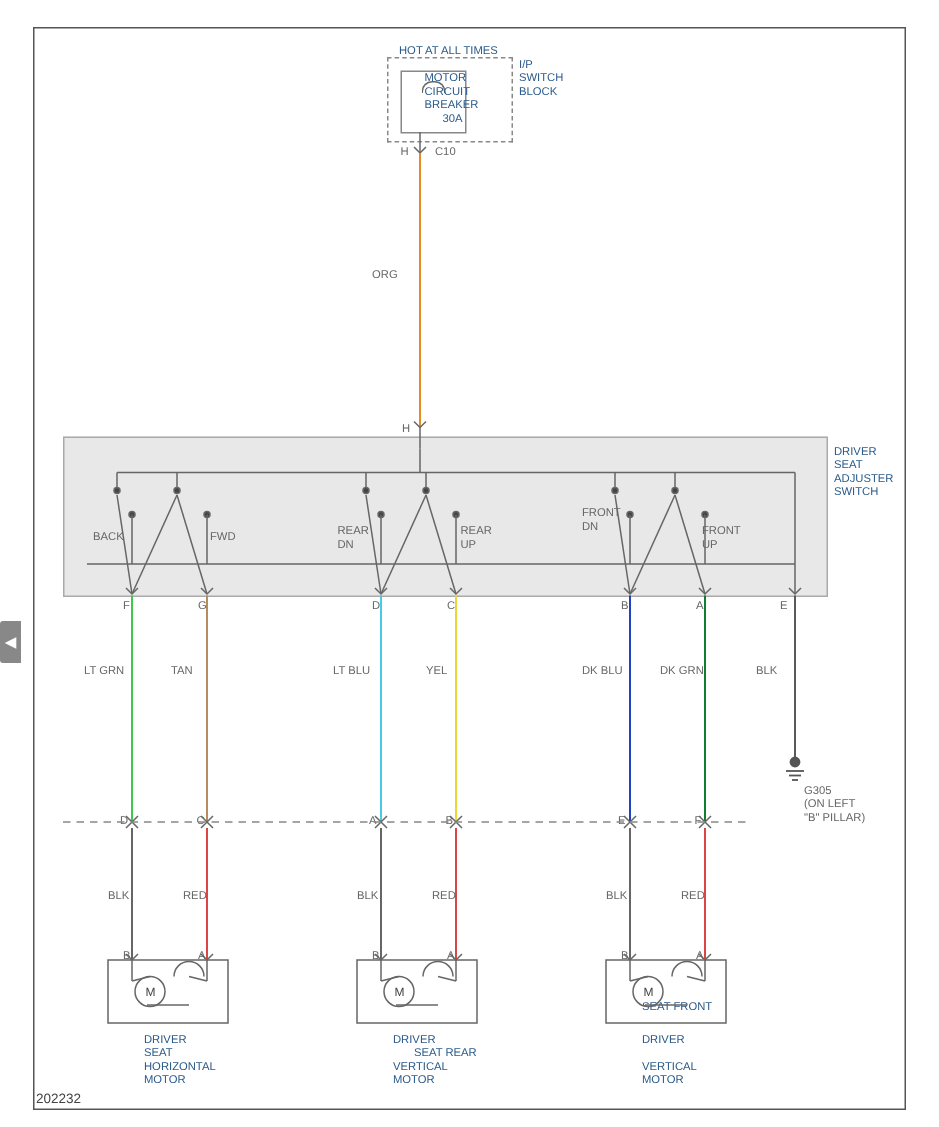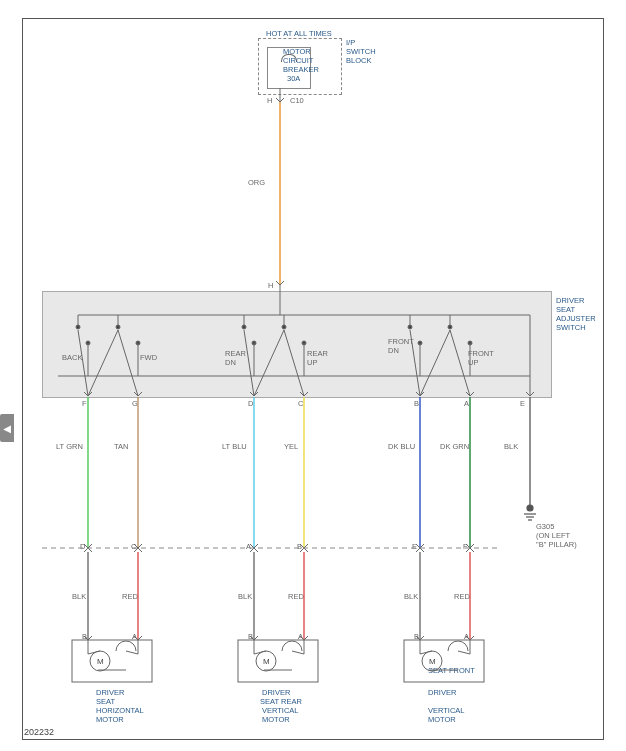--- a/index.html
+++ b/index.html
@@ -100,21 +100,21 @@
 
   <div class="label" style="left:266px; top:29px;">HOT AT ALL TIMES</div>
   <div class="breaker-box">
     <div class="breaker-inner">
       <div class="small-arc" style="left:13px; top:6px;"></div>
     </div>
   </div>
   <div class="label" style="left:283px; top:47px;">MOTOR</div>
   <div class="label" style="left:283px; top:56px;">CIRCUIT</div>
   <div class="label" style="left:283px; top:65px;">BREAKER</div>
-  <div class="label" style="left:287px; top:74px;">30A</div>
+  <div class="label" style="left:267px; top:74px;padding-left:28px;">30A</div>
   <div class="label" style="left:346px; top:38px;">I/P</div>
   <div class="label" style="left:346px; top:47px;">SWITCH</div>
   <div class="label" style="left:346px; top:56px;">BLOCK</div>
   <div class="label gray" style="left:267px; top:96px;">H</div>
   <div class="label gray" style="left:290px; top:96px;">C10</div>
   <div class="label gray" style="left:248px; top:178px;">ORG</div>
   <div class="label gray" style="left:268px; top:281px;">H</div>
 
   <div class="switch-box"></div>
   <div class="label" style="left:556px; top:296px;">DRIVER</div>
@@ -173,21 +173,21 @@
   <div class="label gray" style="left:298px; top:632px;">A</div>
   <div class="label gray" style="left:414px; top:632px;">B</div>
   <div class="label gray" style="left:464px; top:632px;">A</div>
 
   <div class="label" style="left:96px; top:688px;">DRIVER</div>
   <div class="label" style="left:96px; top:697px;">SEAT</div>
   <div class="label" style="left:96px; top:706px;">HORIZONTAL</div>
   <div class="label" style="left:96px; top:715px;">MOTOR</div>
 
   <div class="label" style="left:262px; top:688px;">DRIVER</div>
-  <div class="label" style="left:260px; top:697px;">SEAT REAR</div>
+  <div class="label" style="left:276px; top:697px;">SEAT REAR</div>
   <div class="label" style="left:262px; top:706px;">VERTICAL</div>
   <div class="label" style="left:262px; top:715px;">MOTOR</div>
 
   <div class="label" style="left:428px; top:688px;">DRIVER</div>
   <div class="label" style="left:428px; top:666px;">SEAT FRONT</div>
   <div class="label" style="left:428px; top:706px;">VERTICAL</div>
   <div class="label" style="left:428px; top:715px;">MOTOR</div>
 
   <div class="doc-id">202232</div>
 

